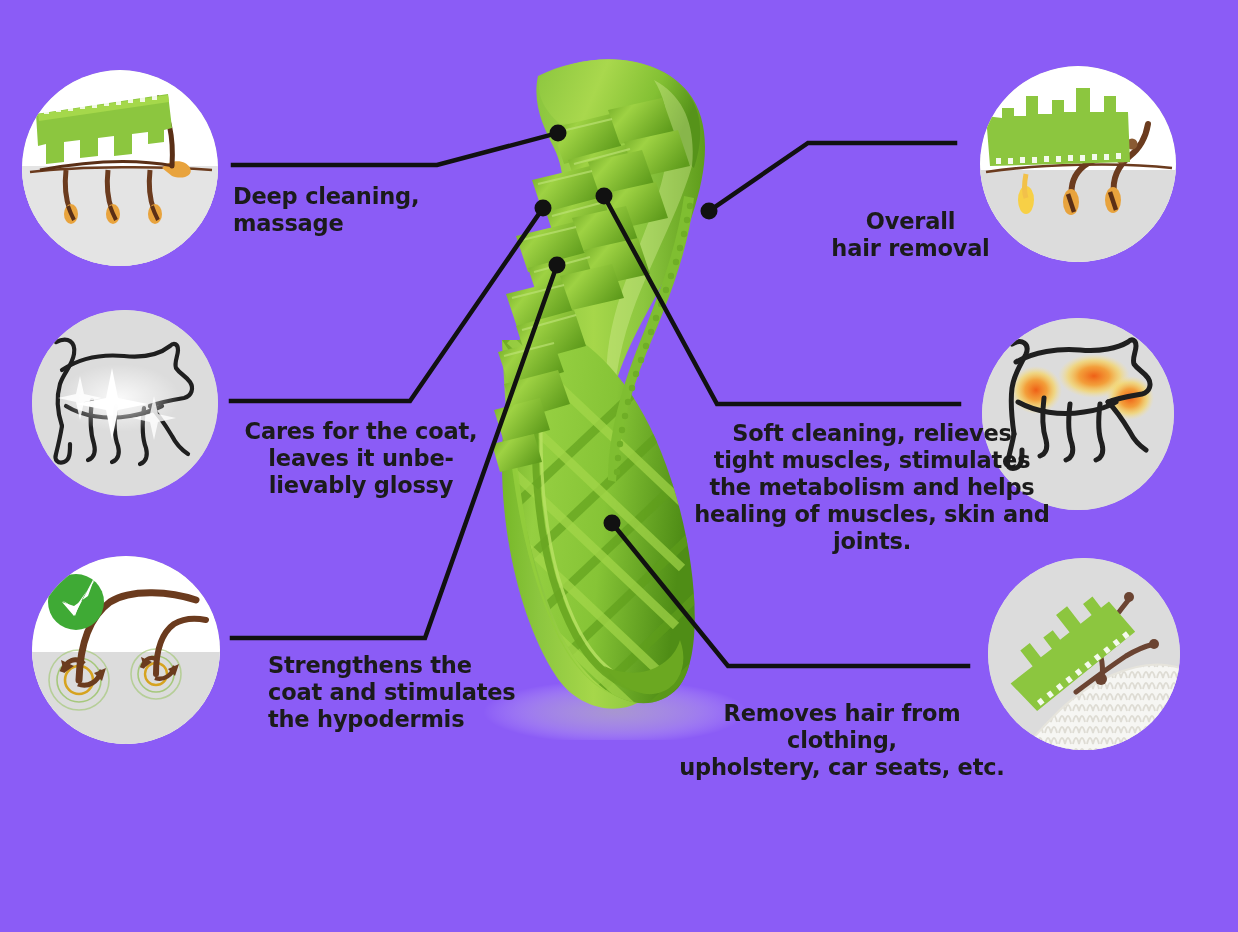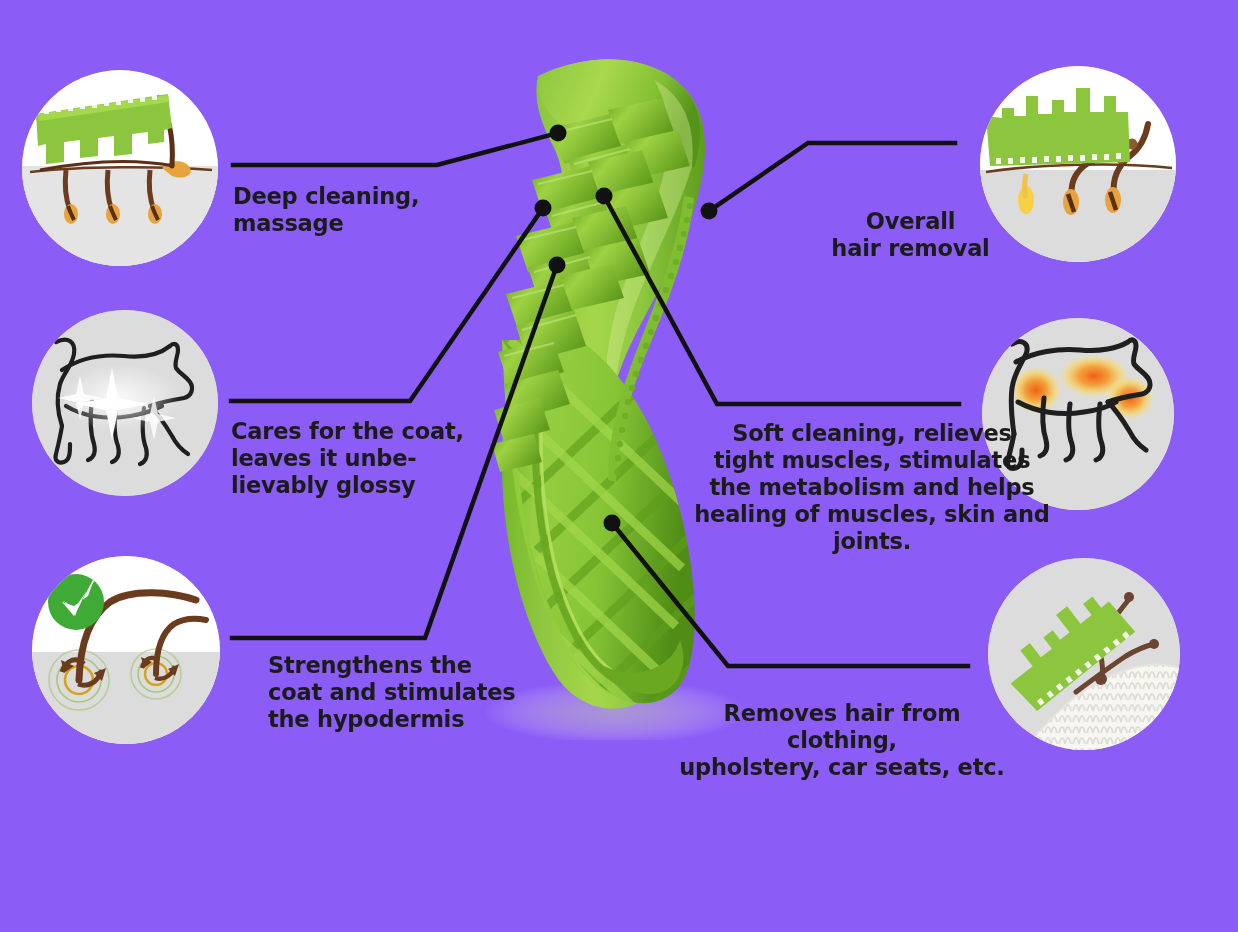--- a/index.html
+++ b/index.html
@@ -489,21 +489,21 @@
           <rect x="126" y="104" width="5" height="6"></rect>
             <rect x="138" y="104" width="5" height="6"></rect>
         </g>
       </g>
     </svg>
   </div>
 
   <div class="caption left" style="left:233px; top:183px; width:240px;">Deep cleaning,
 massage</div>
 
-  <div class="caption left" style="left:231px; top:418px; width:260px;">Cares for the coat,
+  <div class="caption left" style="left:231px; top:418px; width:260px;text-align:center;">Cares for the coat,
 leaves it unbe-
 lievably glossy</div>
 
   <div class="caption left" style="left:232px; top:652px; width:280px;margin-left:36px;">Strengthens the
 coat and stimulates
 the hypodermis</div>
 
   <div class="caption center-r" style="left:818px; top:160px; width:185px;margin-top:48px;">Overall
 hair removal</div>
 

